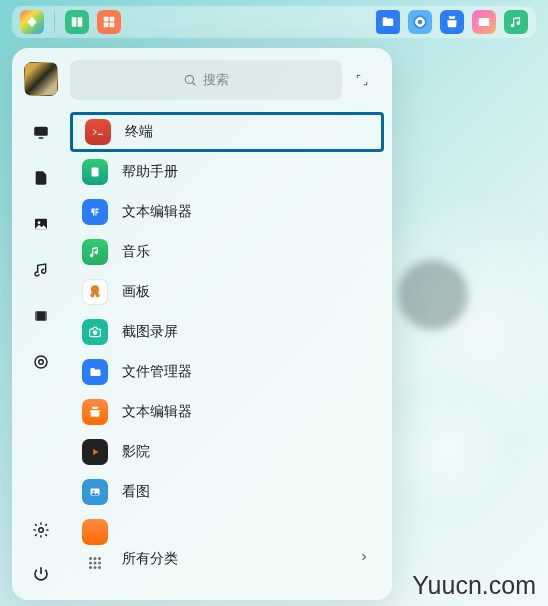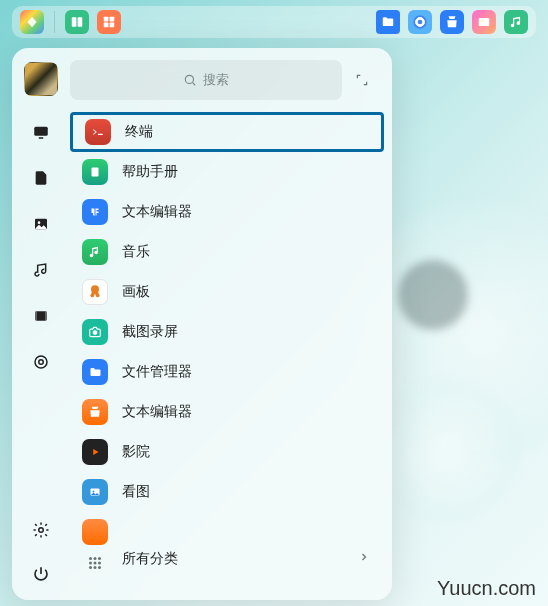--- a/index.html
+++ b/index.html
@@ -20,21 +20,21 @@
     filter: blur(4px);
   }
   .wallpaper-blob.b1 { top: 200px; right: -60px; width: 260px; height: 260px; }
   .wallpaper-blob.b2 { top: 380px; right: 30px; width: 140px; height: 140px; }
   .wallpaper-blob.b3 { top: 260px; right: 80px; width: 70px; height: 70px; background: rgba(30,50,50,0.3); }
 
   .watermark {
     position: absolute;
     bottom: 6px;
     right: 12px;
-    font-size: 20px;
+    font-size: 25px;
     font-weight: 500;
     color: #333;
   }
 
   
   .dock {
     position: absolute;
     top: 6px;
     left: 12px;
     right: 12px;

